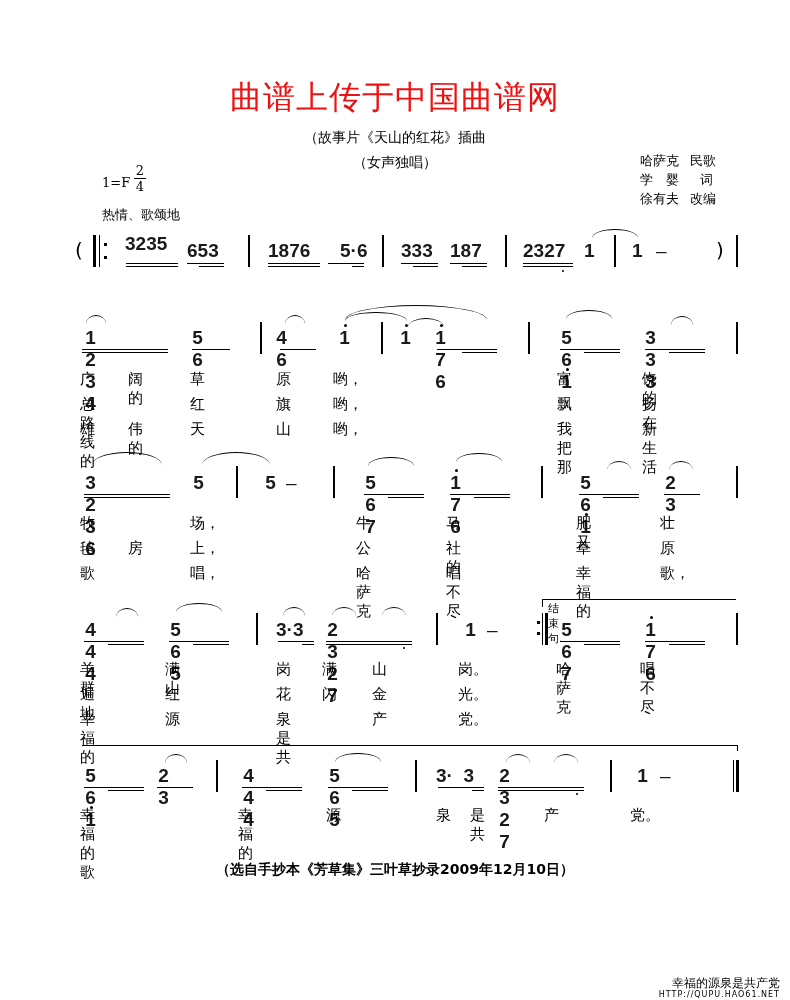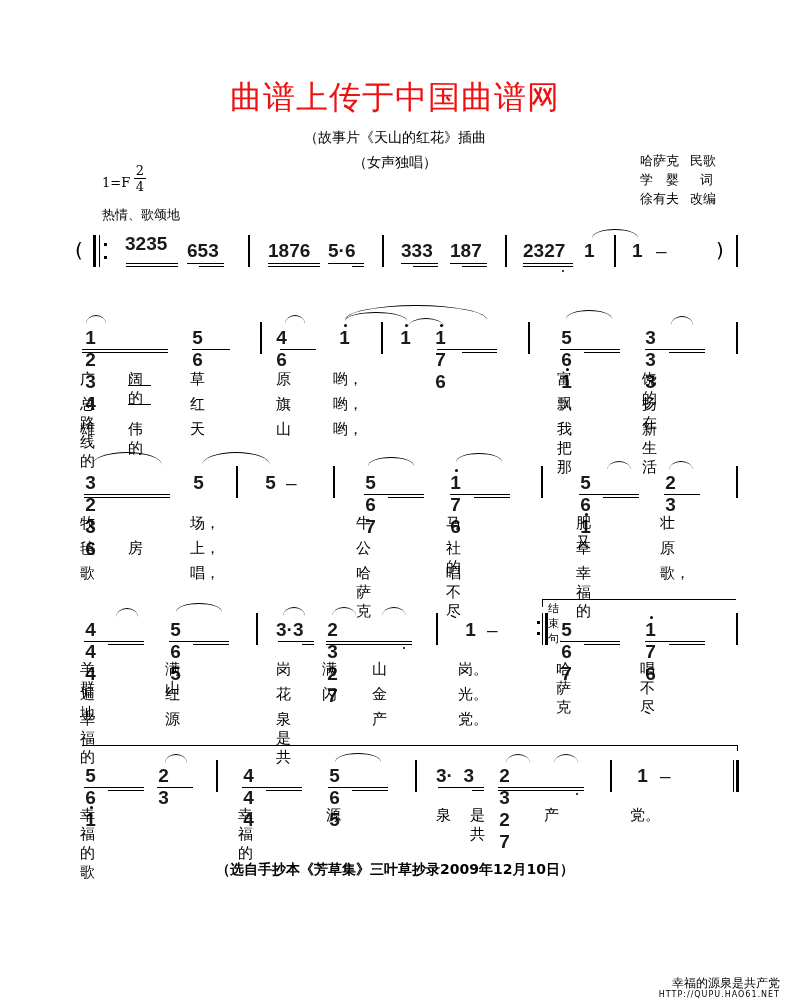--- a/index.html
+++ b/index.html
@@ -56,21 +56,21 @@
   <div class="abs ul" style="left:126px; top:263px; width:52px;"></div>
   <div class="abs ul" style="left:126px; top:266px; width:52px;"></div>
   <div class="abs note" style="left:187px; top:240px;">653</div>
   <div class="abs ul" style="left:187px; top:263px; width:37px;"></div>
   <div class="abs ul" style="left:199px; top:266px; width:25px;"></div>
   <div class="abs bar" style="left:248px; top:235px;"></div>
 
   <div class="abs note" style="left:268px; top:240px;">1876</div>
   <div class="abs ul" style="left:268px; top:263px; width:52px;"></div>
   <div class="abs ul" style="left:268px; top:266px; width:52px;"></div>
-  <div class="abs note" style="left:328px; top:240px;">5·6</div>
+  <div class="abs note" style="left:340px; top:240px;">5·6</div>
   <div class="abs ul" style="left:328px; top:263px; width:36px;"></div>
   <div class="abs ul" style="left:352px; top:266px; width:12px;"></div>
   <div class="abs bar" style="left:382px; top:235px;"></div>
 
   <div class="abs note" style="left:401px; top:240px;">333</div>
   <div class="abs ul" style="left:401px; top:263px; width:37px;"></div>
   <div class="abs ul" style="left:413px; top:266px; width:25px;"></div>
   <div class="abs note" style="left:450px; top:240px;">187</div>
   <div class="abs ul" style="left:450px; top:263px; width:37px;"></div>
   <div class="abs ul" style="left:462px; top:266px; width:25px;"></div>
@@ -116,21 +116,21 @@
   <div class="abs note" style="left:556px; top:327px;"><span class="n">5</span><span class="n">6</span><span class="n">1<span class="dot-above"></span></span></div>
   <div class="abs ul" style="left:560px; top:349px; width:60px;"></div>
   <div class="abs ul" style="left:584px; top:352px; width:36px;"></div>
   <div class="abs slur" style="left:671px; top:316px; width:22px;"></div>
   <div class="abs note" style="left:640px; top:327px;"><span class="n">3</span><span class="n">3</span><span class="n">3</span></div>
   <div class="abs ul" style="left:645px; top:349px; width:60px;"></div>
   <div class="abs ul" style="left:669px; top:352px; width:36px;"></div>
   <div class="abs bar" style="left:736px; top:322px;"></div>
 
   <div class="abs lyr" style="left:80px; top:370px;">广</div>
-  <div class="abs lyr" style="left:128px; top:370px; letter-spacing:8px;text-decoration:underline;">阔的</div>
+  <div class="abs lyr" style="left:128px; top:370px; letter-spacing:8px;">阔的</div>
   <div class="abs lyr" style="left:190px; top:370px;">草</div>
   <div class="abs lyr" style="left:276px; top:370px;">原</div>
   <div class="abs lyr" style="left:333px; top:370px;">哟，</div>
   <div class="abs lyr" style="left:557px; top:370px;">富</div>
   <div class="abs lyr" style="left:642px; top:370px; letter-spacing:8px;">饶的</div>
 
   <div class="abs lyr" style="left:80px; top:395px; letter-spacing:8px;">总路线的</div>
   <div class="abs lyr" style="left:190px; top:395px;">红</div>
   <div class="abs lyr" style="left:276px; top:395px;">旗</div>
   <div class="abs lyr" style="left:333px; top:395px;">哟，</div>

